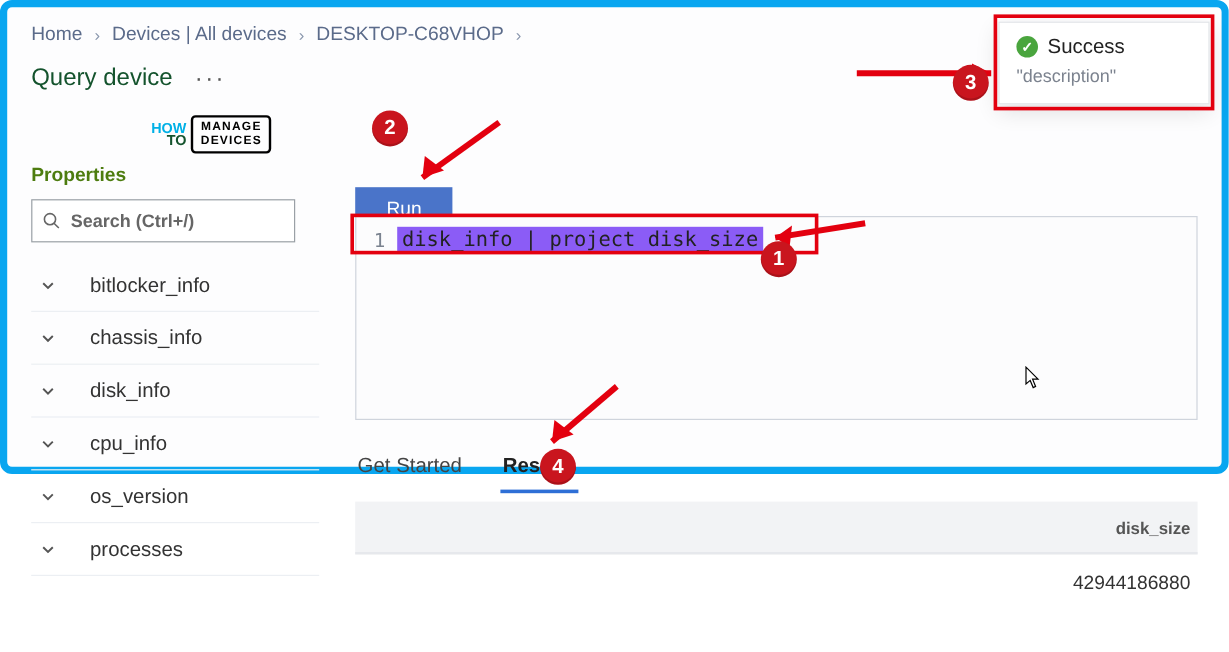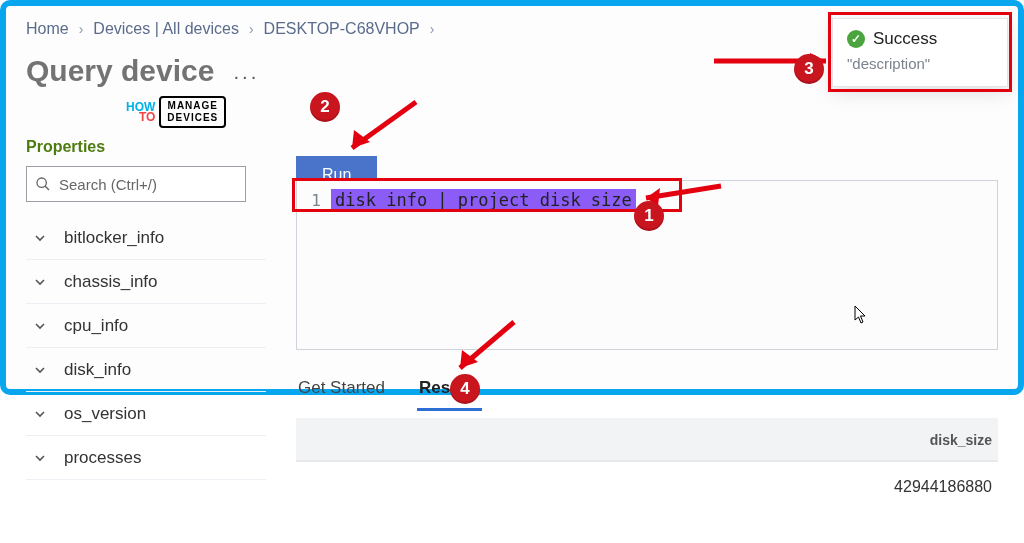--- a/index.html
+++ b/index.html
@@ -4,35 +4,35 @@
 <style>
   * { box-sizing: border-box; margin: 0; padding: 0; }
   html, body { width: 1024px; height: 543px; font-family: "Segoe UI", Arial, sans-serif; background: #fff; overflow: hidden; }
   .frame { border: 6px solid #09a6f0; border-radius: 10px; width: 1024px; height: 395px; position: relative; background: #fdfdfe; }
   .content { padding: 14px 20px 0 20px; position: relative; height: 100%; }
 
   .breadcrumb { font-size: 16px; color: #5b6b8a; display: flex; align-items: center; gap: 10px; }
   .breadcrumb a { color: #5b6b8a; text-decoration: none; }
   .breadcrumb .sep { color: #8a97ad; font-size: 14px; }
 
-  h1.title { font-size: 30px; font-weight: 700; color: #737373; margin-top: 16px; display: inline-block; }
+  h1.title { font-size: 20px; font-weight: 400; color: #14532d; margin-top: 16px; display: inline-block; }
   .title-dots { display: inline-block; margin-left: 14px; color: #555; letter-spacing: 2px; font-size: 20px; vertical-align: middle; }
 
   .logo { position: absolute; left: 120px; top: 90px; display: flex; align-items: center; gap: 4px; }
   .logo-left { font-size: 12px; font-weight: 700; line-height: 10px; text-align: right; color: #00b0e6; }
-  .logo-left .to-row { letter-spacing: 0; color:#ef4444; }
+  .logo-left .to-row { letter-spacing: 0; color:#14532d; }
   .logo-box { border: 2px solid #000; border-radius: 4px; padding: 2px 6px; font-size: 10px; font-weight: 800; line-height: 12px; letter-spacing: 1px; color: #000; text-align: center; }
 
   .layout { display: flex; position: absolute; top: 132px; left: 20px; right: 20px; bottom: 0; }
   .sidebar { width: 240px; flex-shrink: 0; }
   .prop-head { font-size: 16px; font-weight: 700; color: #4d7c0f; margin-bottom: 10px; }
-  .search-box { border: 1px solid #9aa0a6; background: #fff; height: 36px; display: flex; align-items: center; padding: 0 8px; gap: 8px; color: #666; font-size: 15px; margin-bottom: 14px; width: 220px; }
+  .search-box { border: 1px solid #9aa0a6; background: #fff; height: 36px; display: flex; align-items: center; padding: 0 8px; gap: 8px; color: #666; font-size: 15px; margin-bottom: 14px; width: 220px; font-weight: bold; }
   .search-icon { width: 16px; height: 16px; }
   .side-list { list-style: none; }
-  .side-item { display: flex; align-items: center; gap: 18px; height: 44px; color: #333; font-size: 17px; border-bottom: 1px solid #eceff3; cursor: pointer; padding-left: 8px; }
+  .side-item { display: flex; align-items: center; gap: 29px; height: 44px; color: #333; font-size: 17px; border-bottom: 1px solid #eceff3; cursor: pointer; padding-left: 8px; }
   .chev { width: 12px; height: 12px; }
 
   .main { flex: 1; padding-left: 30px; position: relative; }
   .run-btn { background: #4a74c9; color: #fff; border: none; font-size: 16px; padding: 10px 26px; position: absolute; top: -4px; left: 30px; cursor: pointer; margin-top: 22px; }
   .editor { position: absolute; top: 42px; left: 30px; right: 0; height: 170px; border: 1px solid #cfd4dc; background: #fcfcfd; }
   .editor-row { display: flex; align-items: center; height: 30px; margin-top: 4px; }
   .line-no { width: 34px; text-align: right; padding-right: 10px; color: #7a828f; font-family: Consolas, monospace; font-size: 16px; }
   .code { font-family: Consolas, monospace; font-size: 17px; background: #8b5cf6; padding: 1px 4px; color: #222; }
   .red-box-editor { position: absolute; top: 40px; left: 26px; width: 390px; height: 34px; border: 3px solid #e3000f; pointer-events: none; }
 
@@ -121,27 +121,27 @@
           <li class="side-item">
             <svg class="chev" viewBox="0 0 12 12">
                 <path d="M2 4 L6 8 L10 4" stroke="#555" stroke-width="1.6" fill="none"></path>
               </svg>
             <span>chassis_info</span>
           </li>
           <li class="side-item">
             <svg class="chev" viewBox="0 0 12 12">
                 <path d="M2 4 L6 8 L10 4" stroke="#555" stroke-width="1.6" fill="none"></path>
               </svg>
+            <span>disk_info</span>
+          </li>
+          <li class="side-item">
+            <svg class="chev" viewBox="0 0 12 12">
+                <path d="M2 4 L6 8 L10 4" stroke="#555" stroke-width="1.6" fill="none"></path>
+              </svg>
             <span>cpu_info</span>
-          </li>
-          <li class="side-item">
-            <svg class="chev" viewBox="0 0 12 12">
-                <path d="M2 4 L6 8 L10 4" stroke="#555" stroke-width="1.6" fill="none"></path>
-              </svg>
-            <span>disk_info</span>
           </li>
           <li class="side-item">
             <svg class="chev" viewBox="0 0 12 12">
                 <path d="M2 4 L6 8 L10 4" stroke="#555" stroke-width="1.6" fill="none"></path>
               </svg>
             <span>os_version</span>
           </li>
           <li class="side-item">
             <svg class="chev" viewBox="0 0 12 12">
                 <path d="M2 4 L6 8 L10 4" stroke="#555" stroke-width="1.6" fill="none"></path>

